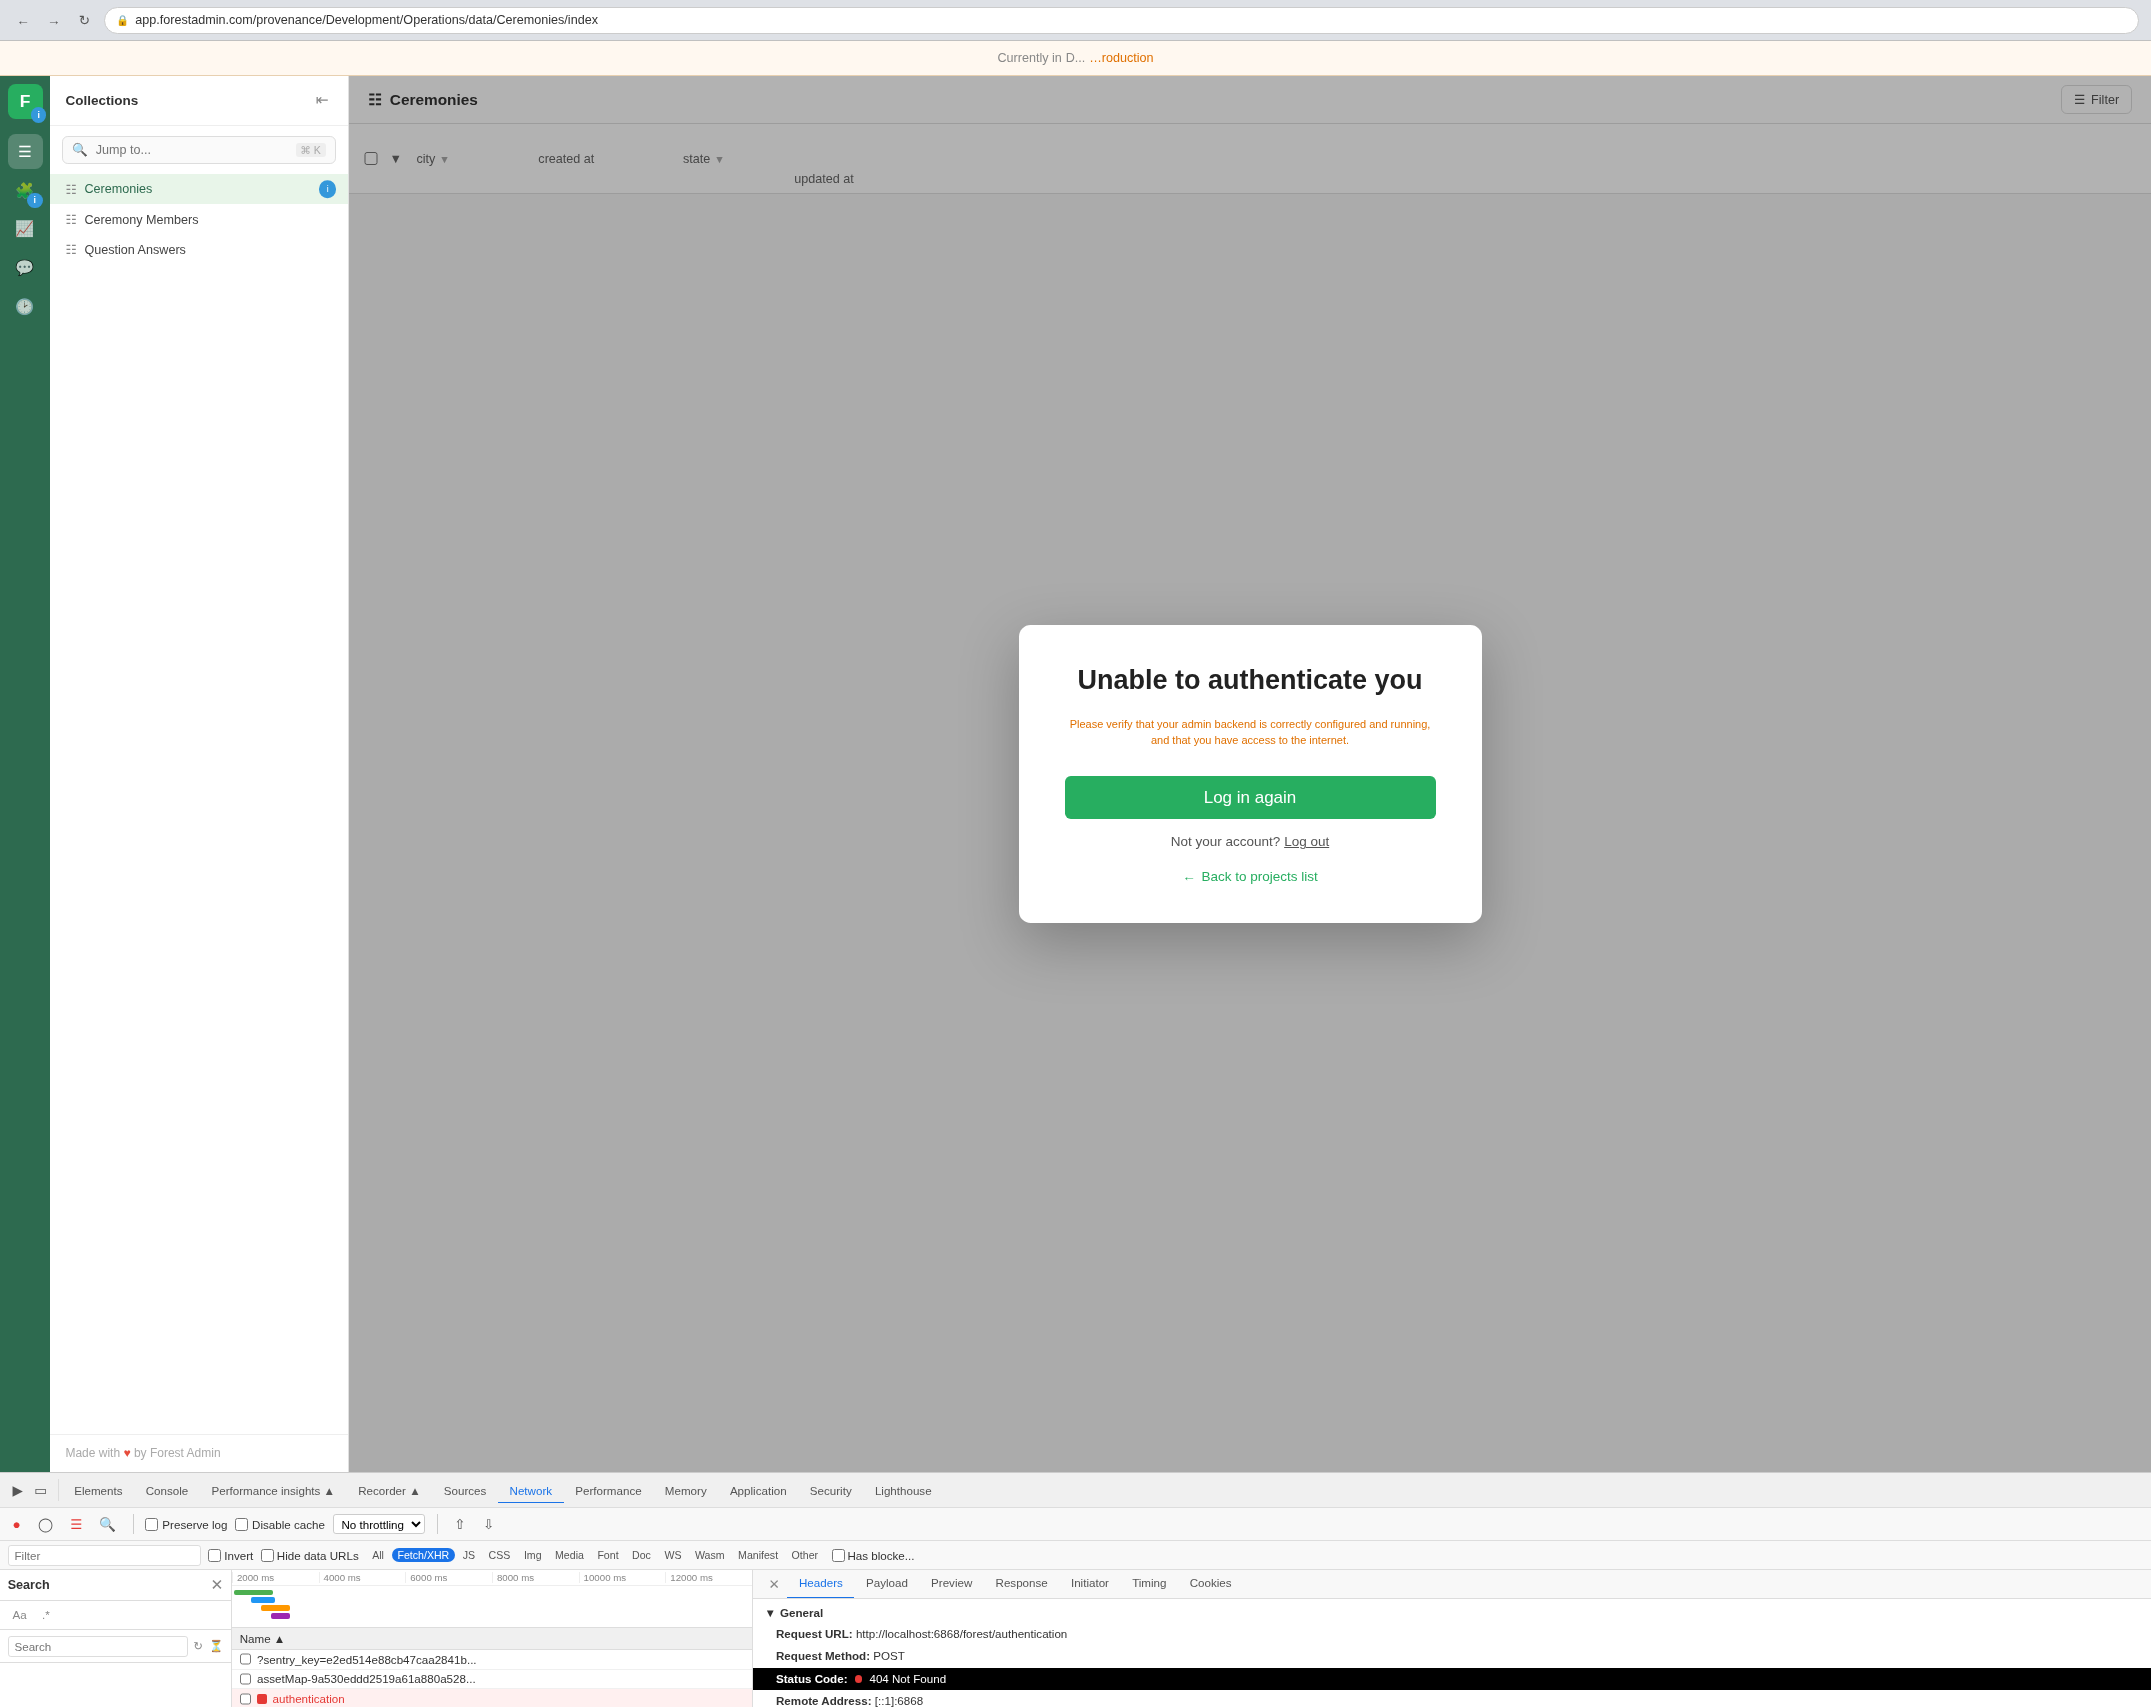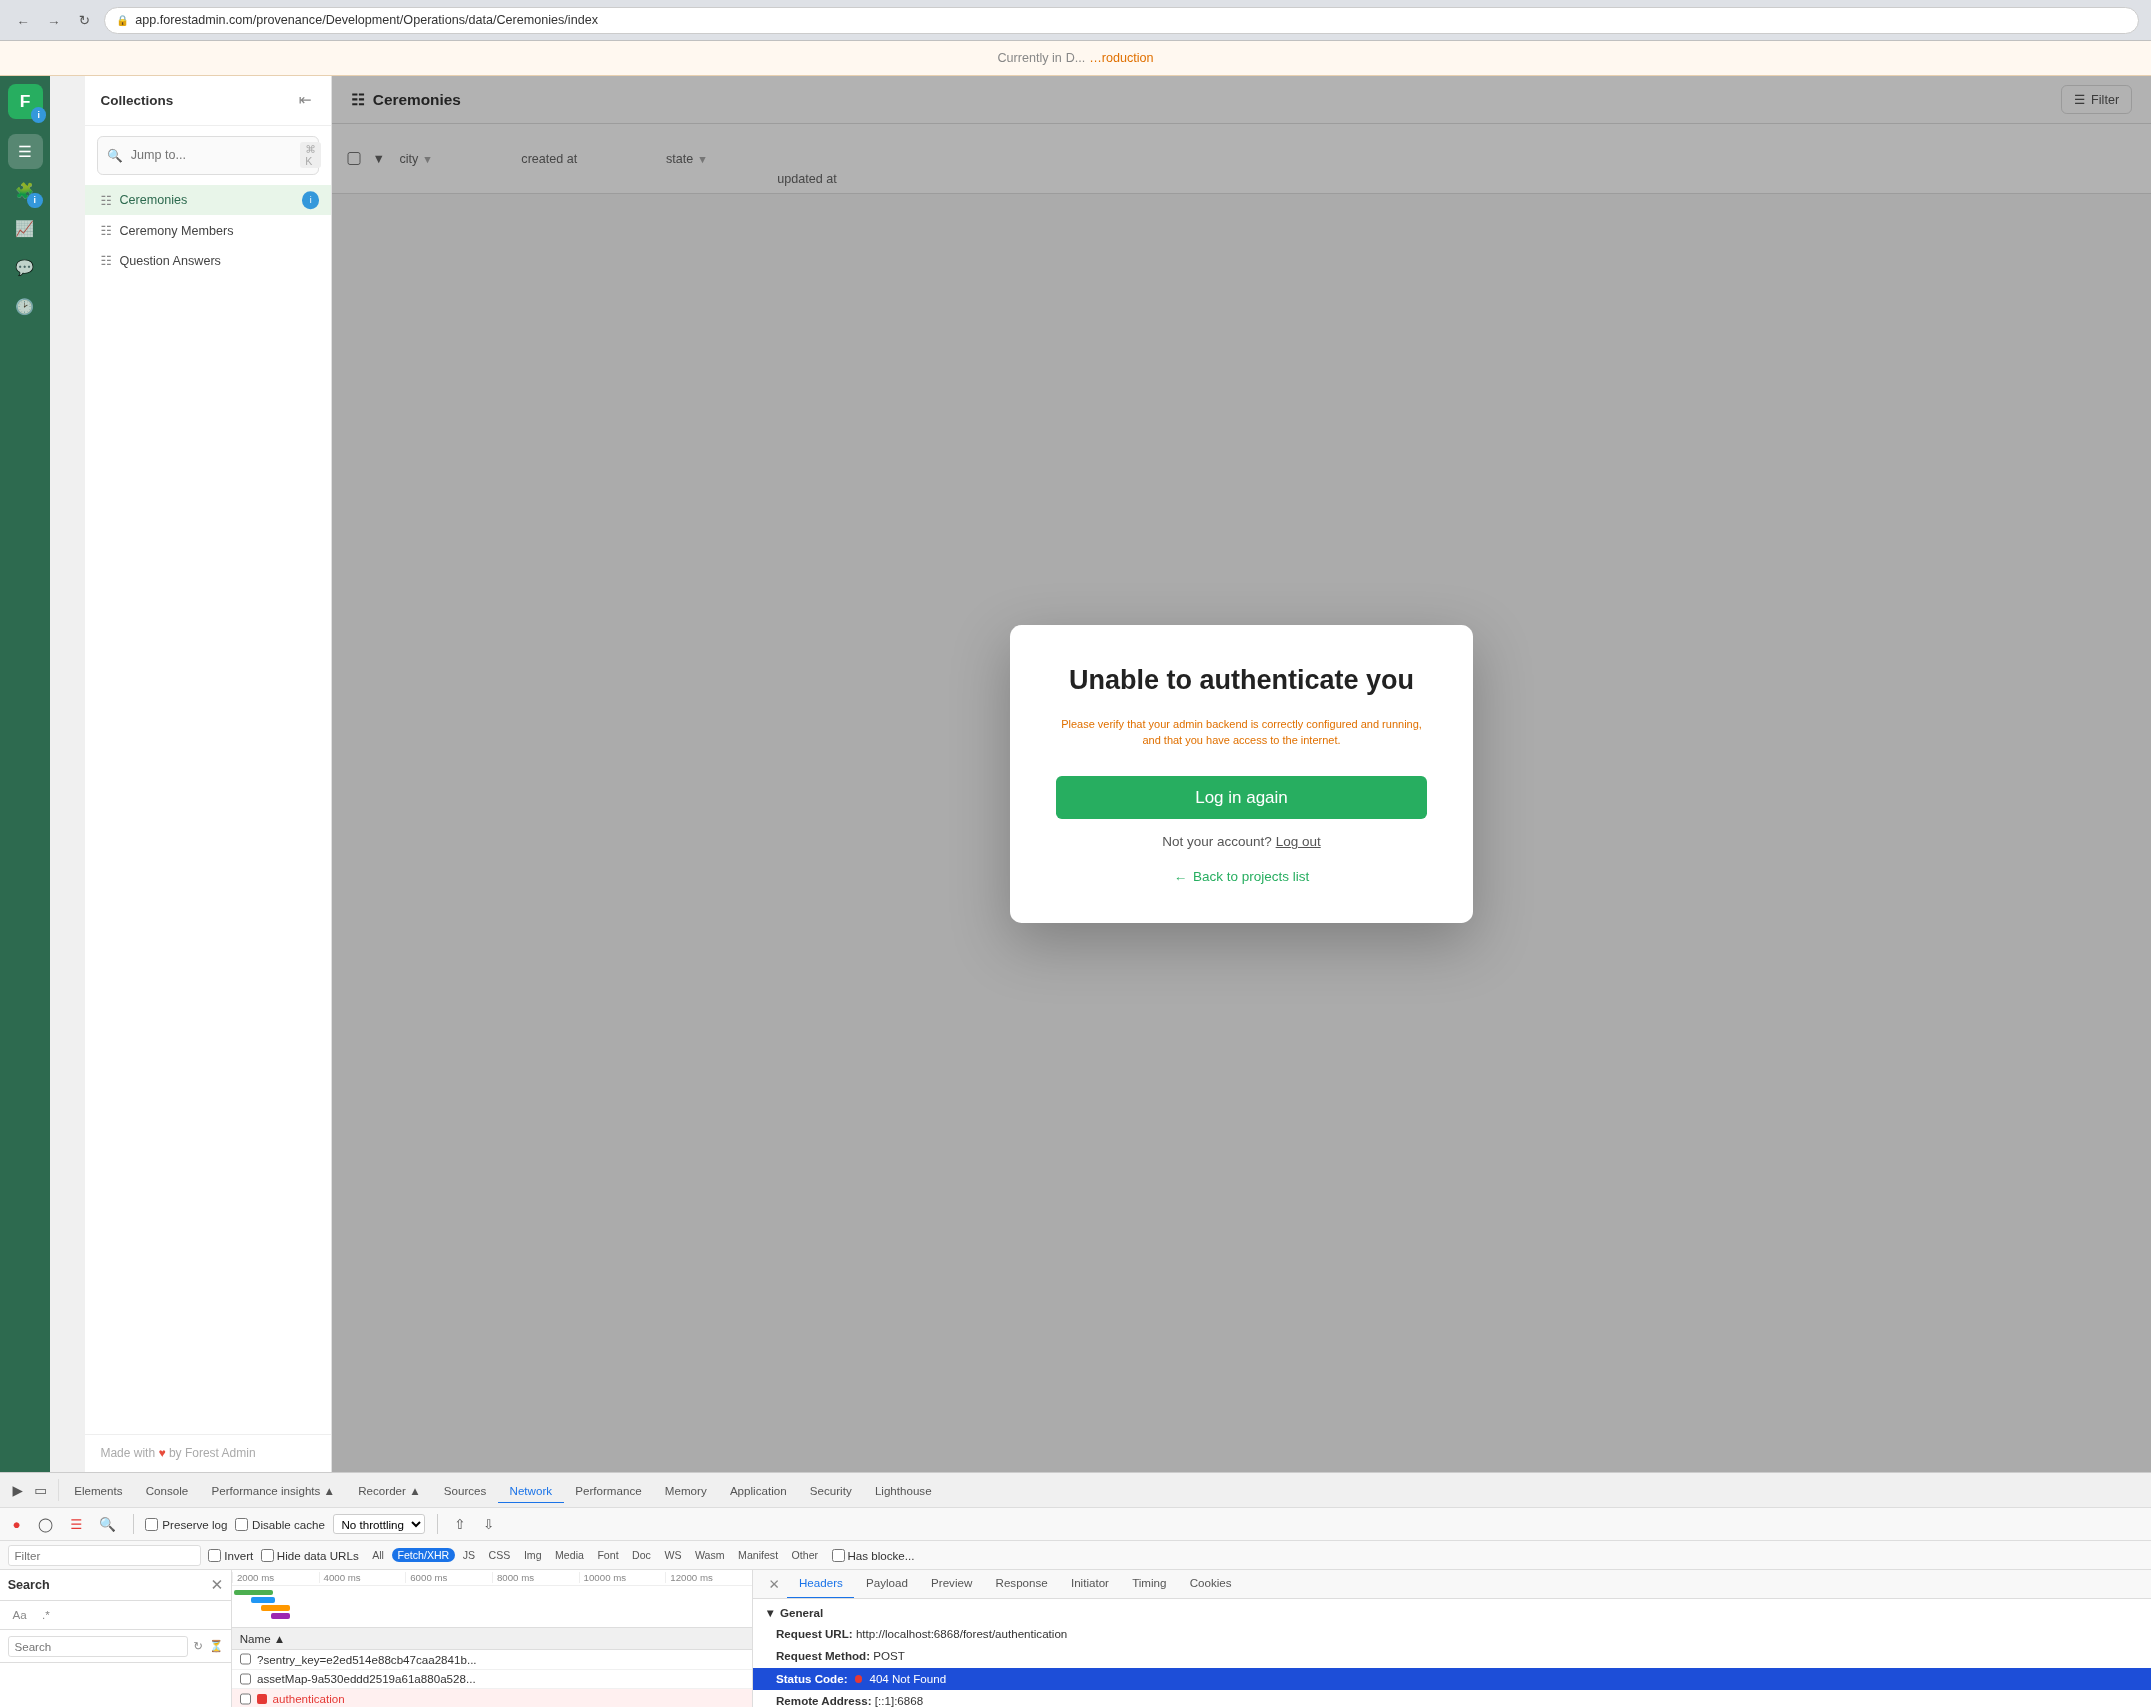--- a/index.html
+++ b/index.html
@@ -75,27 +75,26 @@
     }
     .icon-btn {
       width: 35px; height: 35px; border-radius: 7.7px; border: none; background: transparent;
       display: flex; align-items: center; justify-content: center; cursor: pointer; color: rgba(255,255,255,0.7);
       font-size: 15.4px; position: relative;
     }
     .icon-btn.active { background: rgba(255,255,255,0.2); color: white; }
 
     
     .collections-sidebar {
-      width: 247px;
+      width: 299px;
       background: #fff;
       border-right: 1px solid #e0e0e0;
       display: flex;
       flex-direction: column;
       flex-shrink: 0;
-      margin-left: 35px;
     }
     .collections-header {
       display: flex; align-items: center; justify-content: space-between;
       padding: 11.6px 15.4px; border-bottom: 1px solid #eee;
     }
     .collections-title { font-size: 13.5px; font-weight: 600; color: #333; }
     .collapse-btn { border: none; background: none; cursor: pointer; color: #888; font-size: 15.4px; padding: 3.9px; }
     .search-box {
       margin: 9.7px 11.6px;
       border: 1px solid #ddd; border-radius: 5.8px;
@@ -594,21 +593,21 @@
         <span>General</span>
       </div>
       <div class="header-row">
         <span class="header-key">Request URL:</span>
         <span class="header-val">http://localhost:6868/forest/authentication</span>
       </div>
       <div class="header-row">
         <span class="header-key">Request Method:</span>
         <span class="header-val">POST</span>
       </div>
-      <div class="header-row" style="background:#1d4ed8;color:white;padding:1.9px 23px;">
+      <div class="header-row" style="background:#000000;color:white;padding:1.9px 23px;">
         <span class="header-key" style="color:white;">Status Code:</span>
         <span style="display:inline-block;width:7.7px;height:7.7px;background:#e53935;border-radius:50%;margin:0 3.9px;"></span>
         <span class="header-val" style="color:white;">404 Not Found</span>
       </div>
       <div class="header-row">
         <span class="header-key">Remote Address:</span>
         <span class="header-val">[::1]:6868</span>
       </div>
 
     </div>

